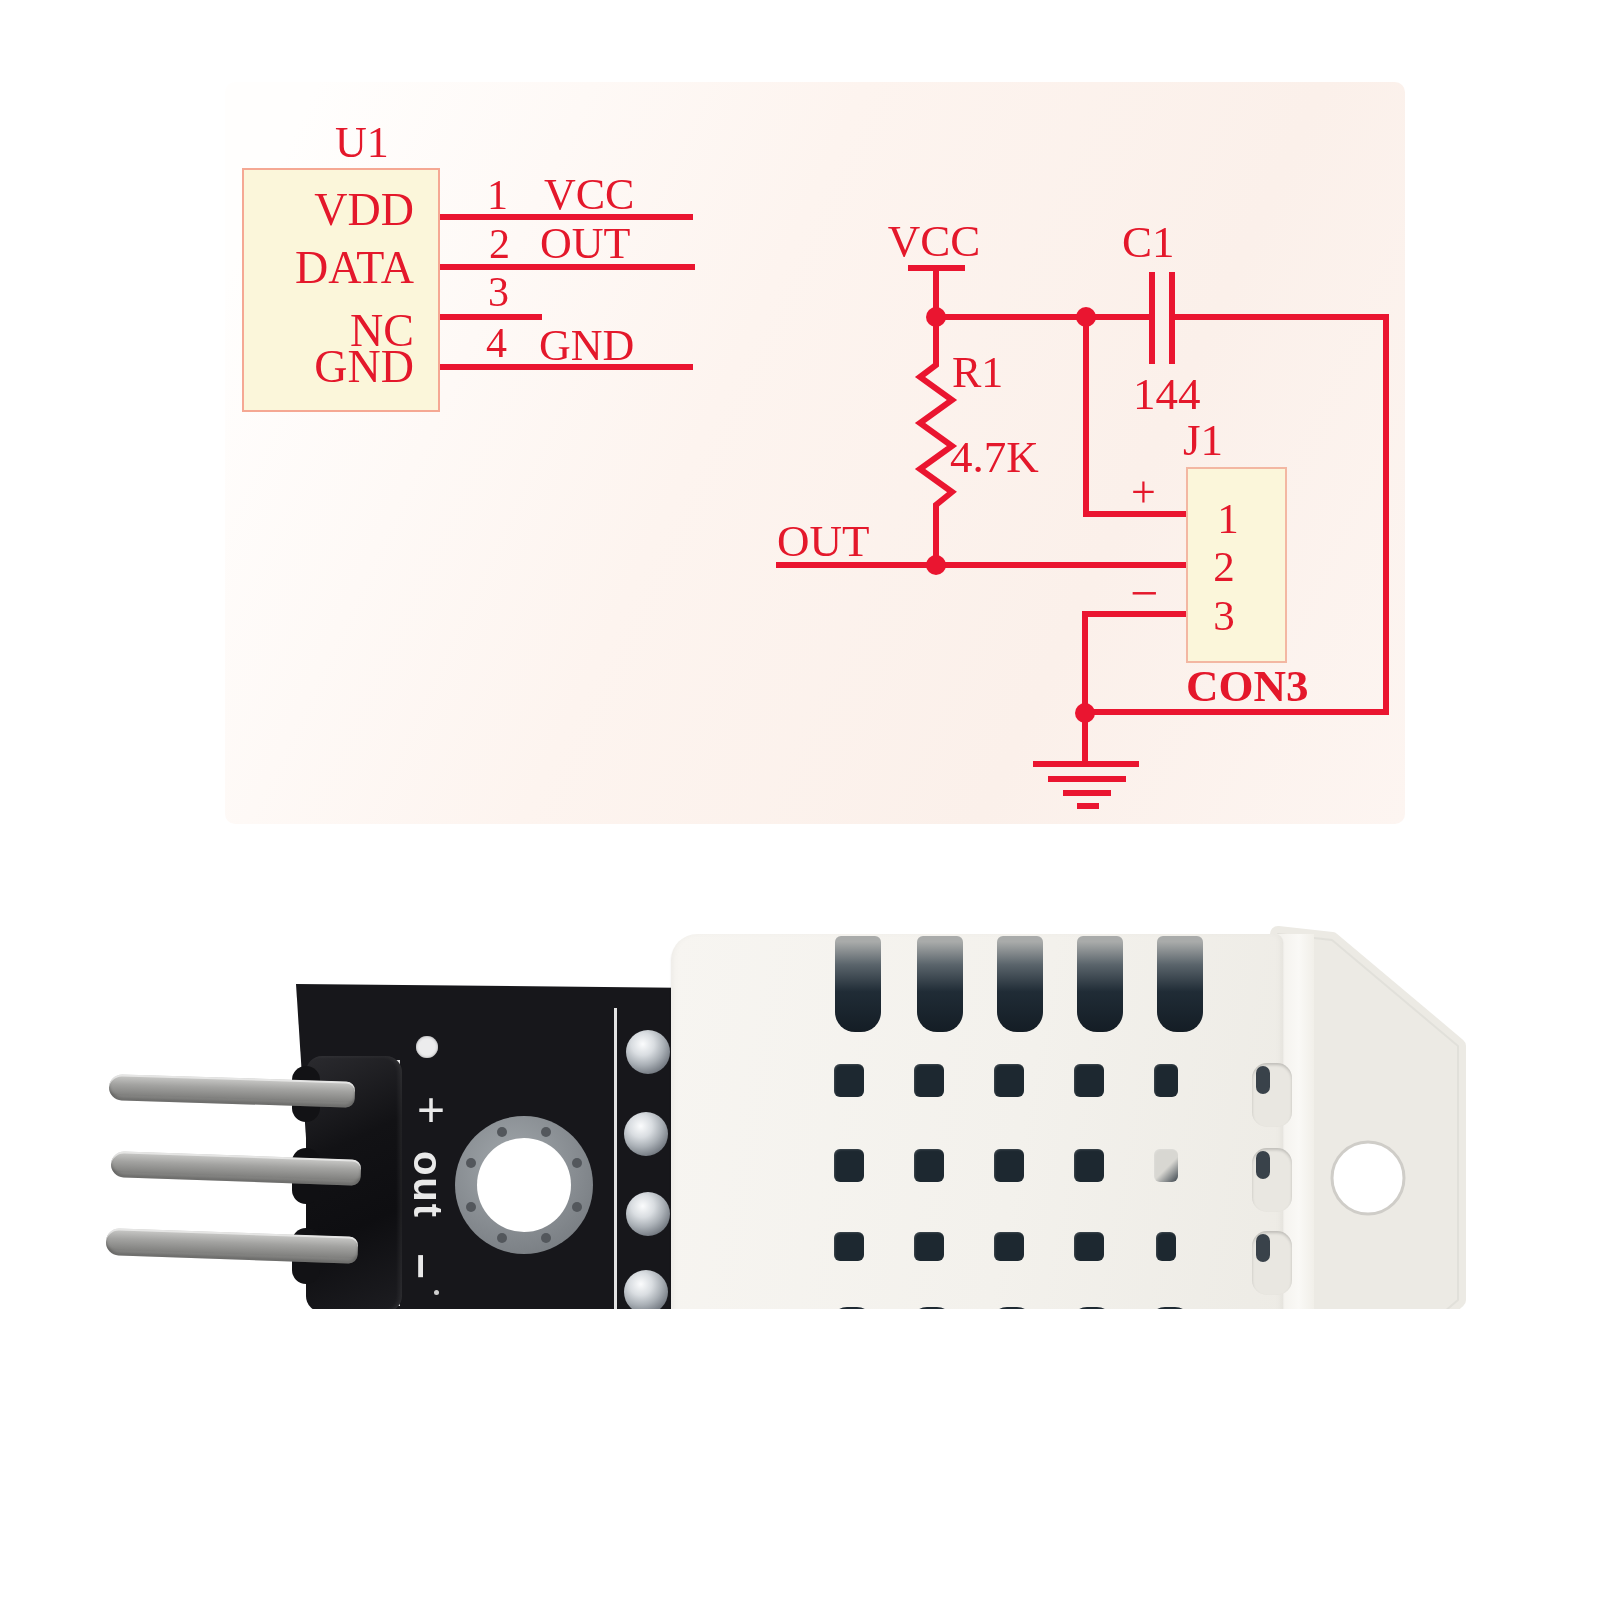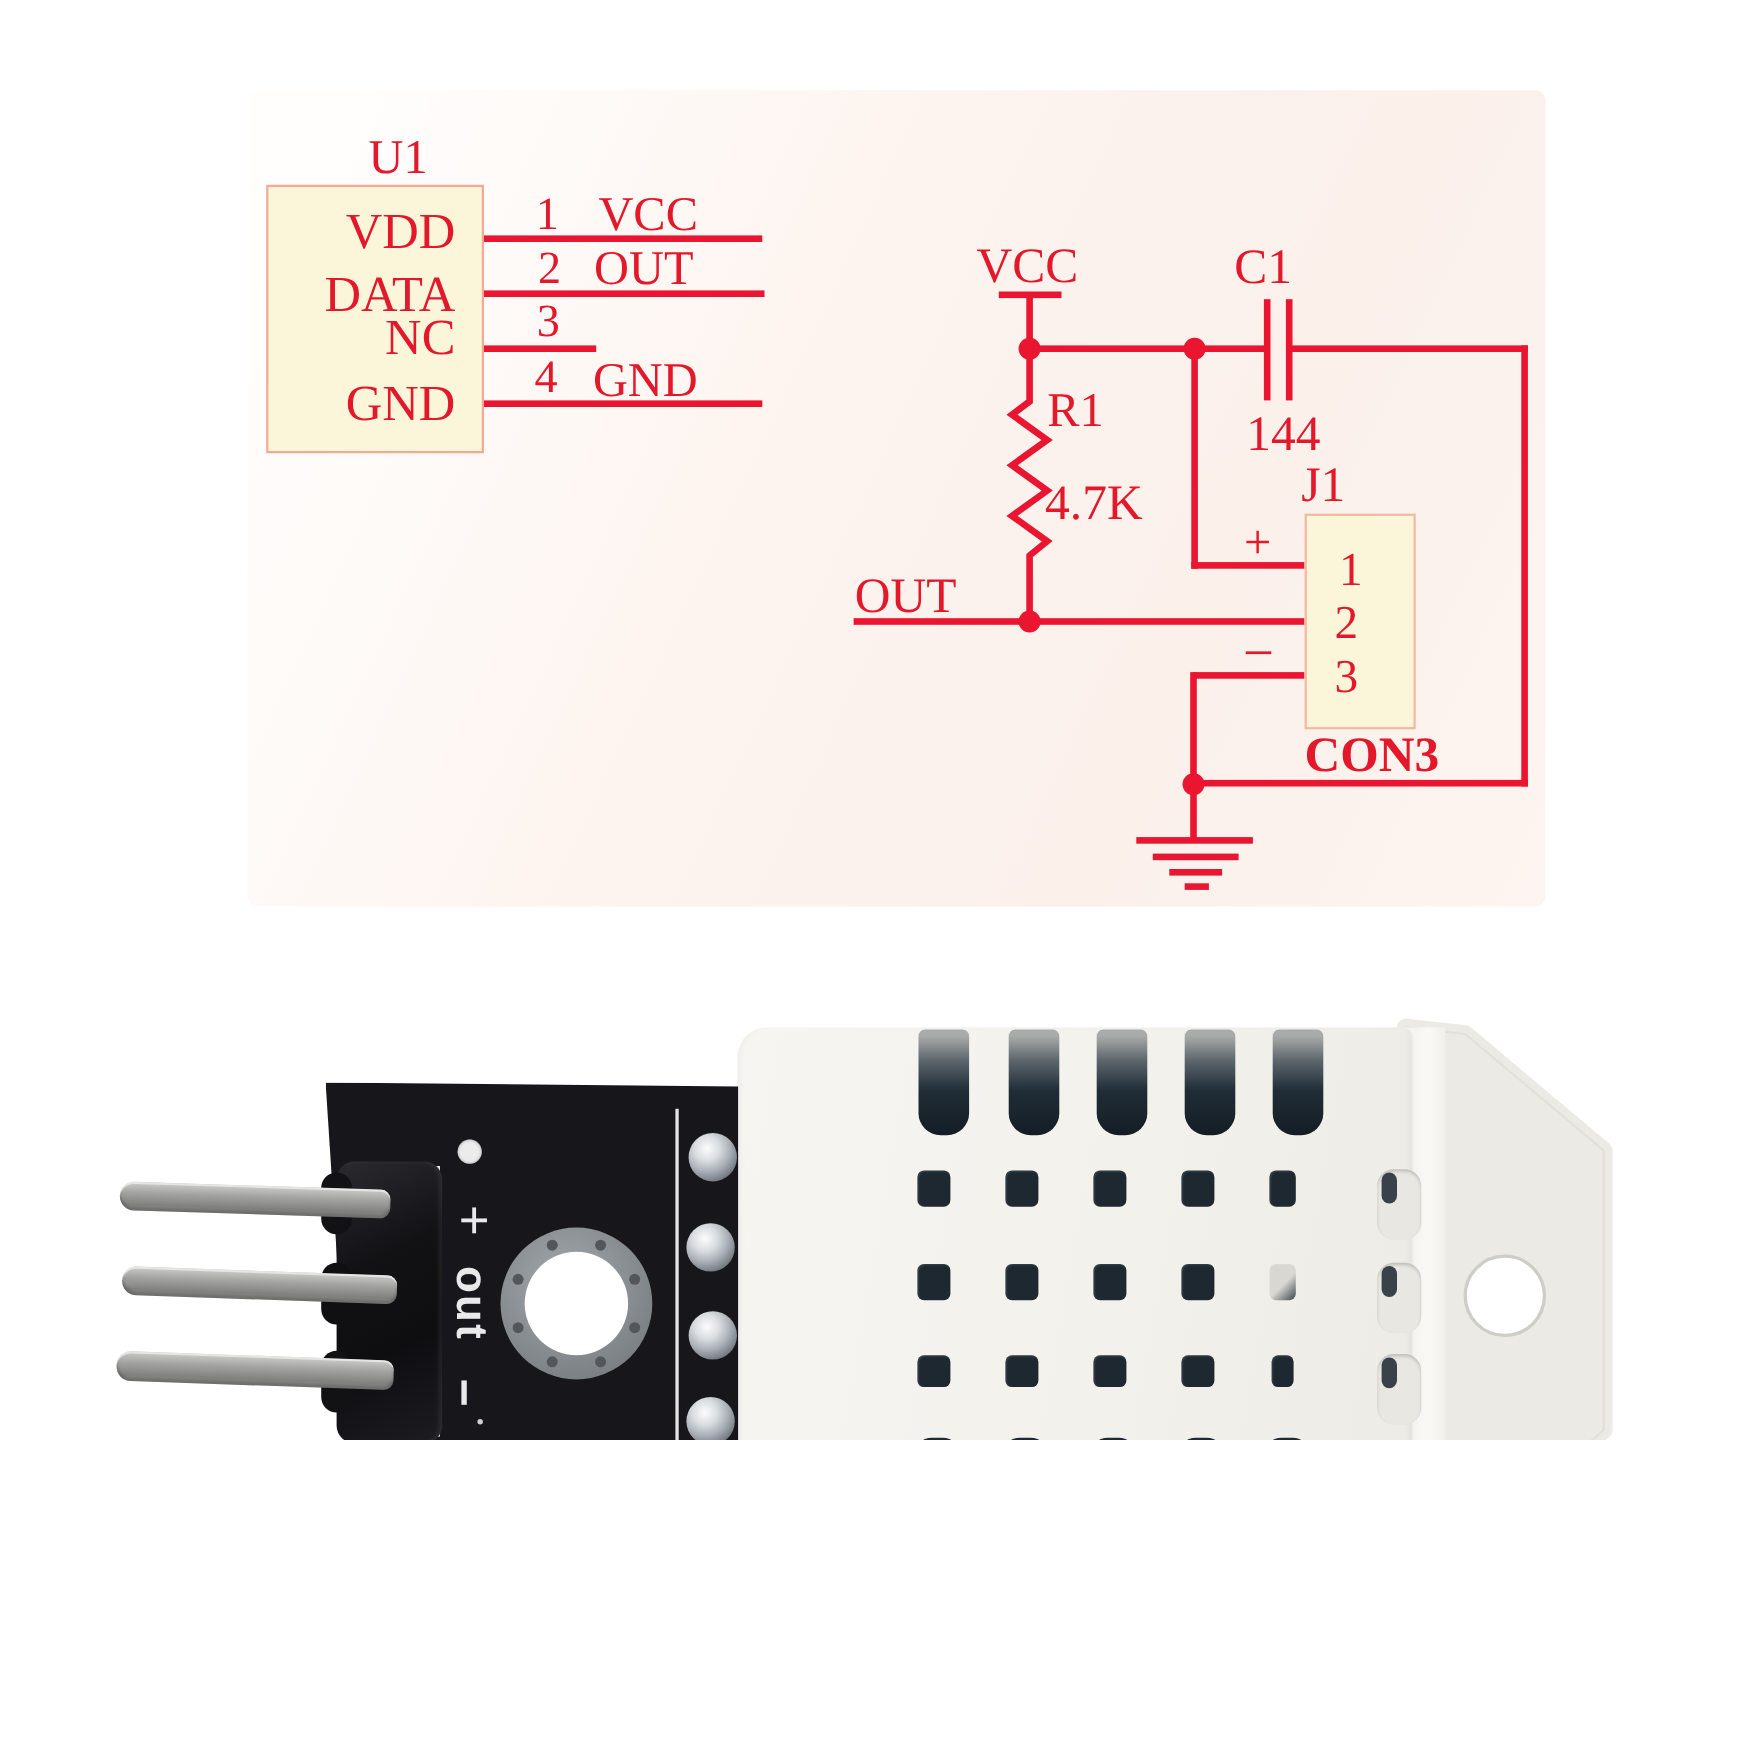--- a/index.html
+++ b/index.html
@@ -36,21 +36,21 @@
 <body>
 
 <div id="canvas">
 
   <div class="abs" id="schem-panel"></div>
 
   <div class="abs red-label" style="left:335px;top:121px;font-size:44px;">U1</div>
   <div class="abs comp-box" style="left:242px;top:168px;width:198px;height:244px;"></div>
   <div class="abs red-label rt" style="left:250px;top:187px;width:164px;font-size:46px;">VDD</div>
   <div class="abs red-label rt" style="left:250px;top:245px;width:164px;font-size:46px;">DATA</div>
-  <div class="abs red-label rt" style="left:250px;top:284px;width:164px;font-size:46px;">NC</div>
+  <div class="abs red-label rt" style="left:250px;top:308px;width:164px;font-size:46px;">NC</div>
   <div class="abs red-label rt" style="left:250px;top:344px;width:164px;font-size:46px;">GND</div>
 
   <div class="abs wire wire-h" style="left:440px;top:214px;width:253px;"></div>
   <div class="abs wire wire-h" style="left:440px;top:264px;width:255px;"></div>
   <div class="abs wire wire-h" style="left:440px;top:314px;width:102px;"></div>
   <div class="abs wire wire-h" style="left:440px;top:364px;width:253px;"></div>
 
   <div class="abs red-label" style="left:487px;top:174px;font-size:42px;">1</div>
   <div class="abs red-label" style="left:544px;top:173px;font-size:44px;">VCC</div>
   <div class="abs red-label" style="left:489px;top:223px;font-size:42px;">2</div>

